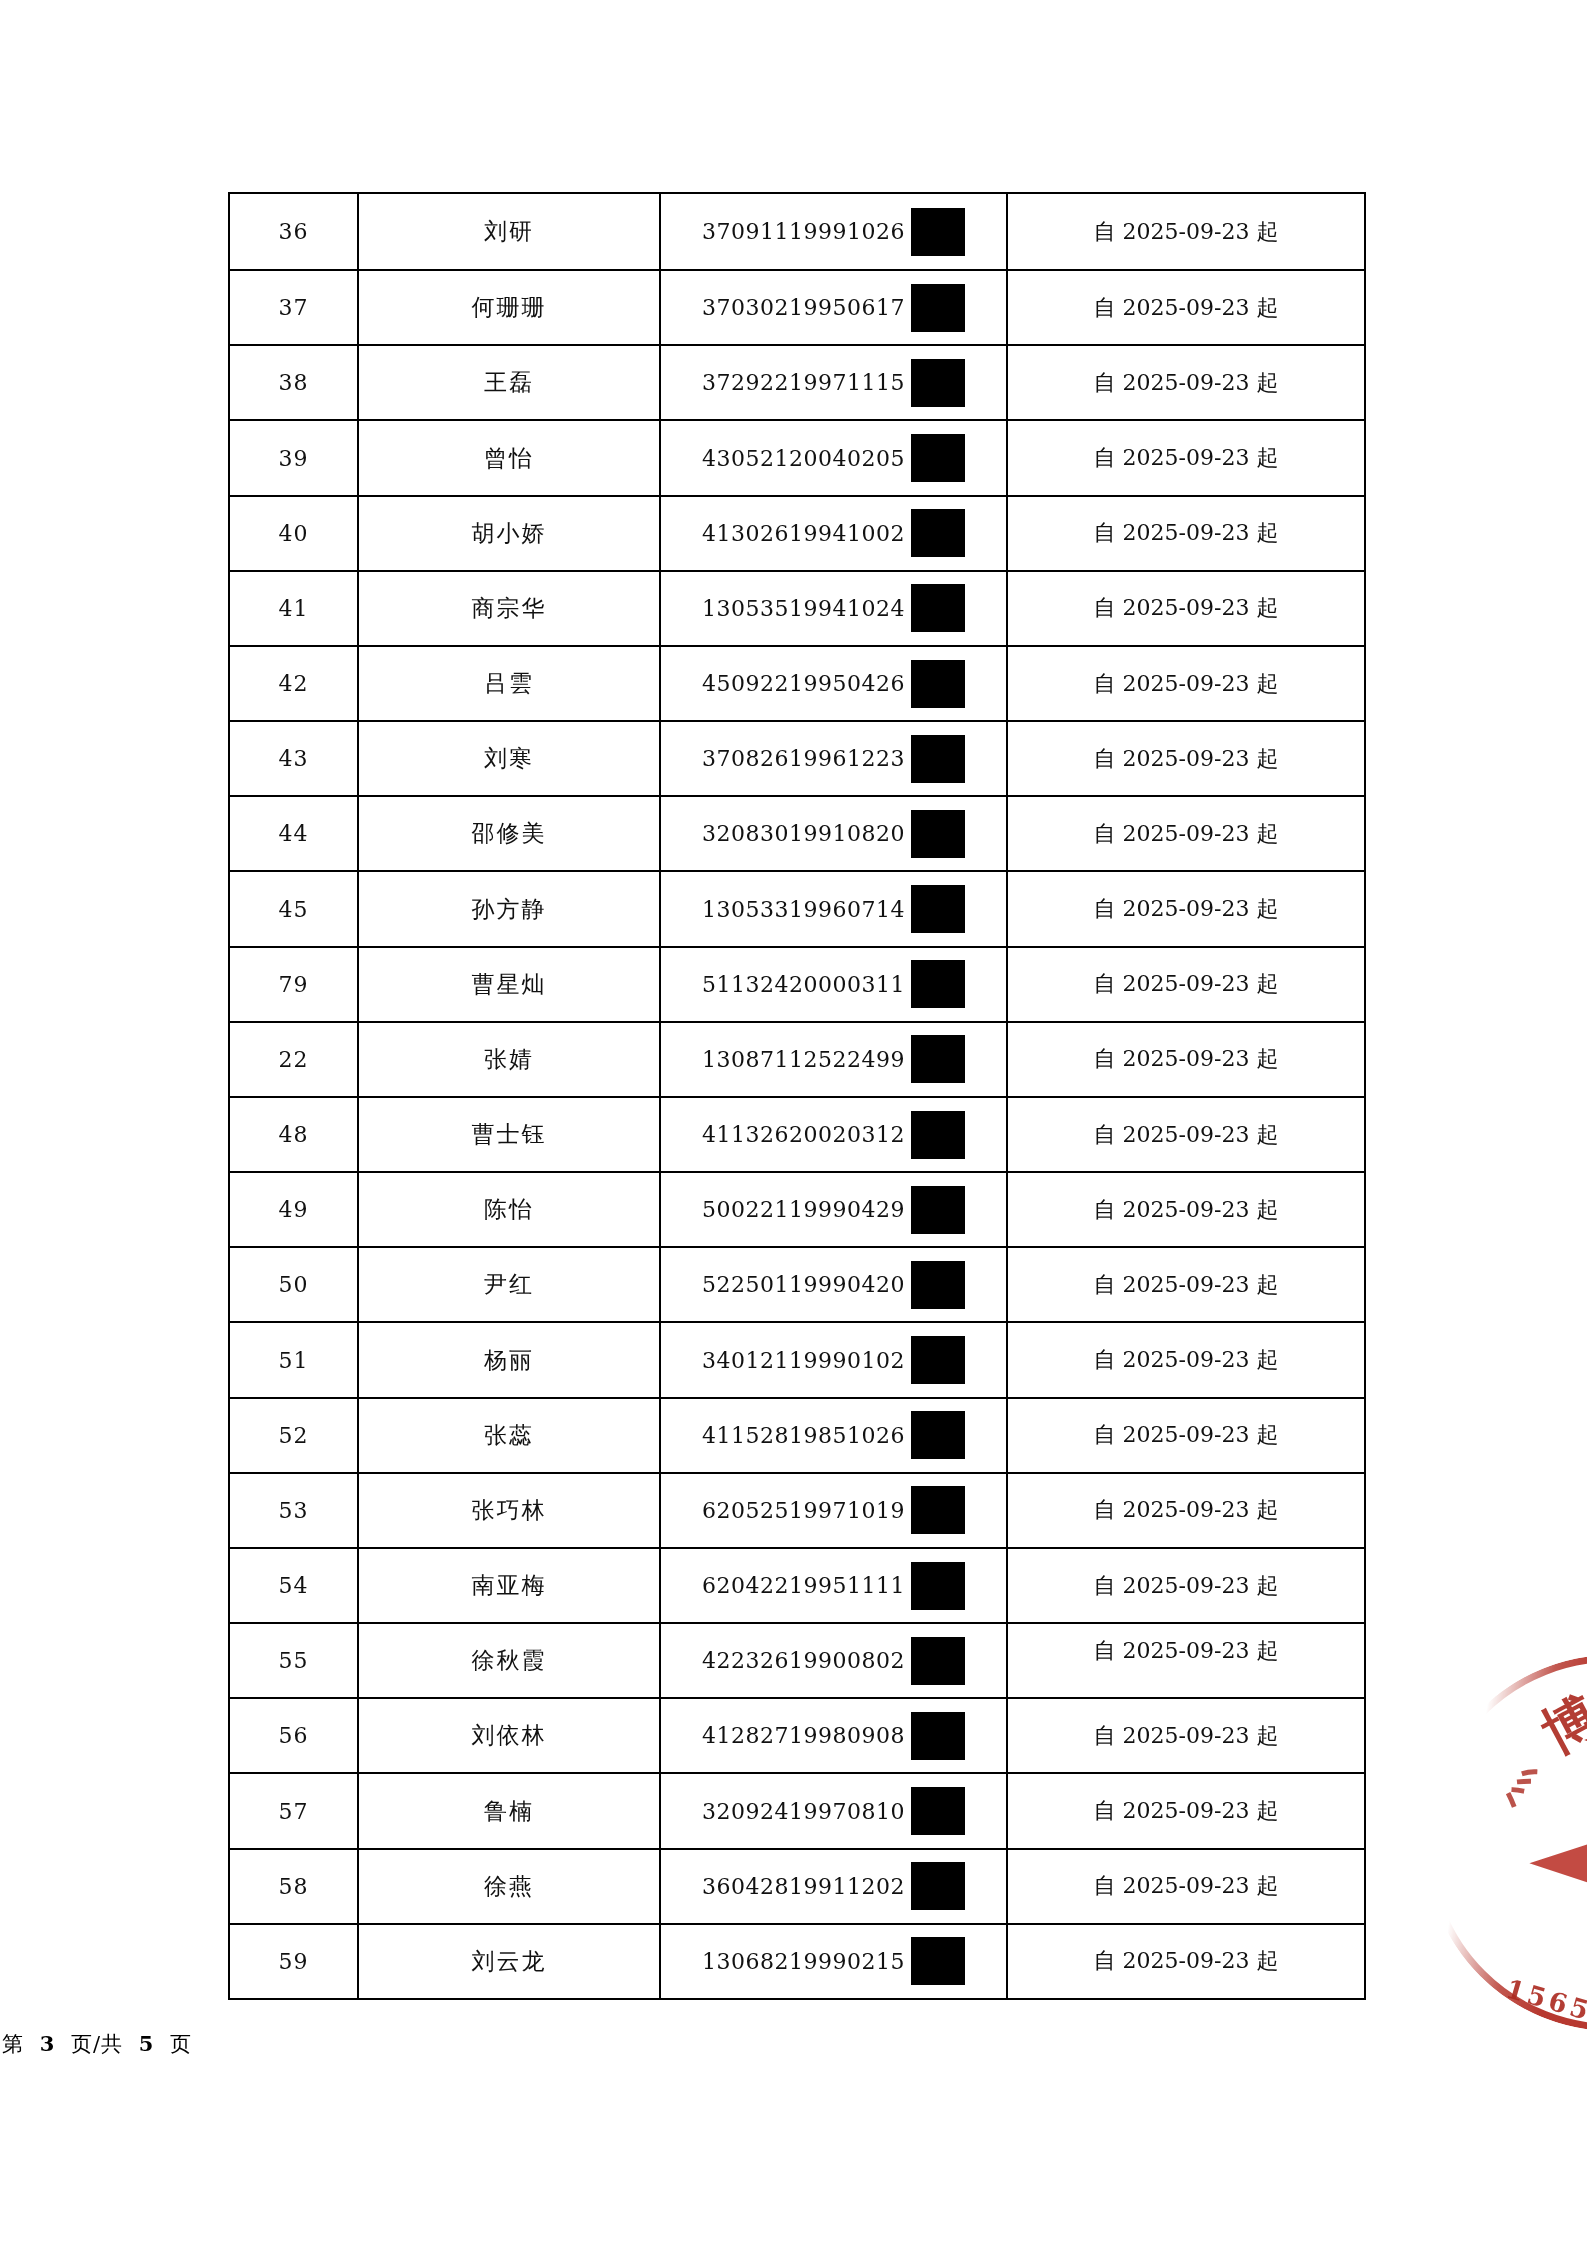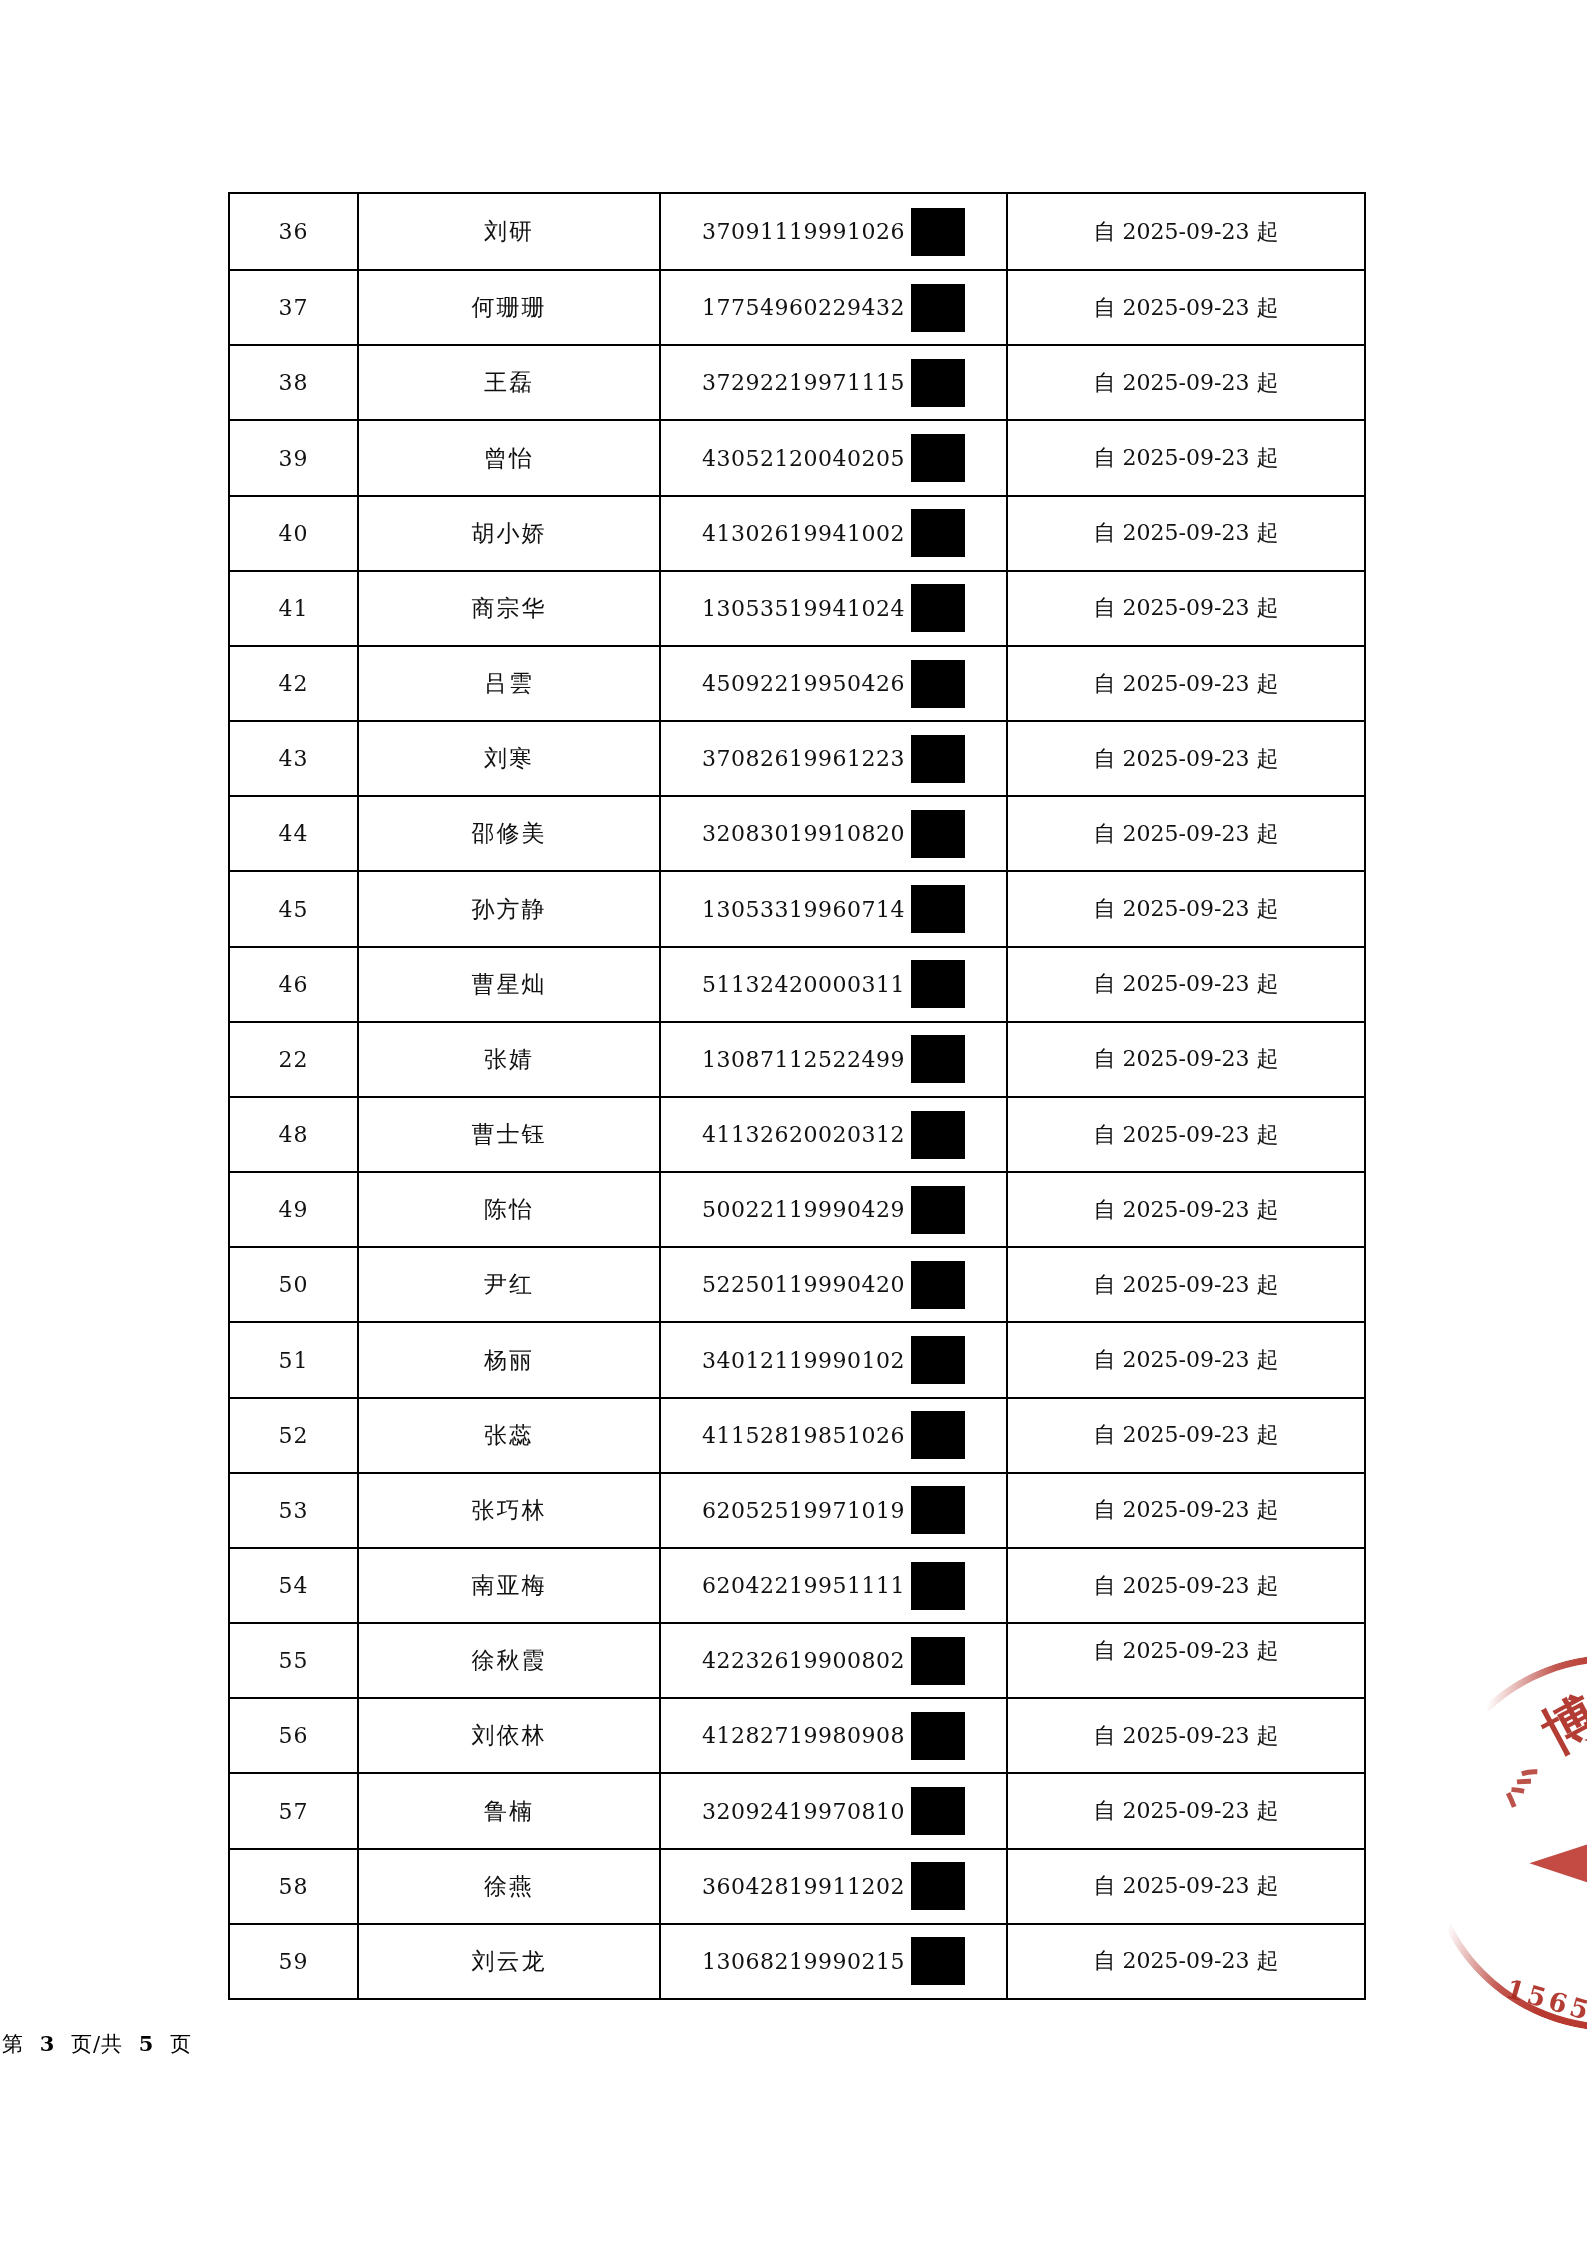--- a/index.html
+++ b/index.html
@@ -129,21 +129,21 @@
     </div>
 
     <div class="row">
       <div class="cell c-no">
         <span>37</span>
       </div>
       <div class="cell c-name">
         <span>何珊珊</span>
       </div>
       <div class="cell c-id">
-        <span class="idnum">17754960229432</span>
+        <span class="idnum">37030219950617</span>
         <span class="redact"></span>
       </div>
       <div class="cell c-date">
         <span>自 2025-09-23 起</span>
       </div>
     </div>
 
     <div class="row">
       <div class="cell c-no">
         <span>38</span>
@@ -267,21 +267,21 @@
         <span class="idnum">13053319960714</span>
         <span class="redact"></span>
       </div>
       <div class="cell c-date">
         <span>自 2025-09-23 起</span>
       </div>
     </div>
 
     <div class="row">
       <div class="cell c-no">
-        <span>46</span>
+        <span>79</span>
       </div>
       <div class="cell c-name">
         <span>曹星灿</span>
       </div>
       <div class="cell c-id">
         <span class="idnum">51132420000311</span>
         <span class="redact"></span>
       </div>
       <div class="cell c-date">
         <span>自 2025-09-23 起</span>

